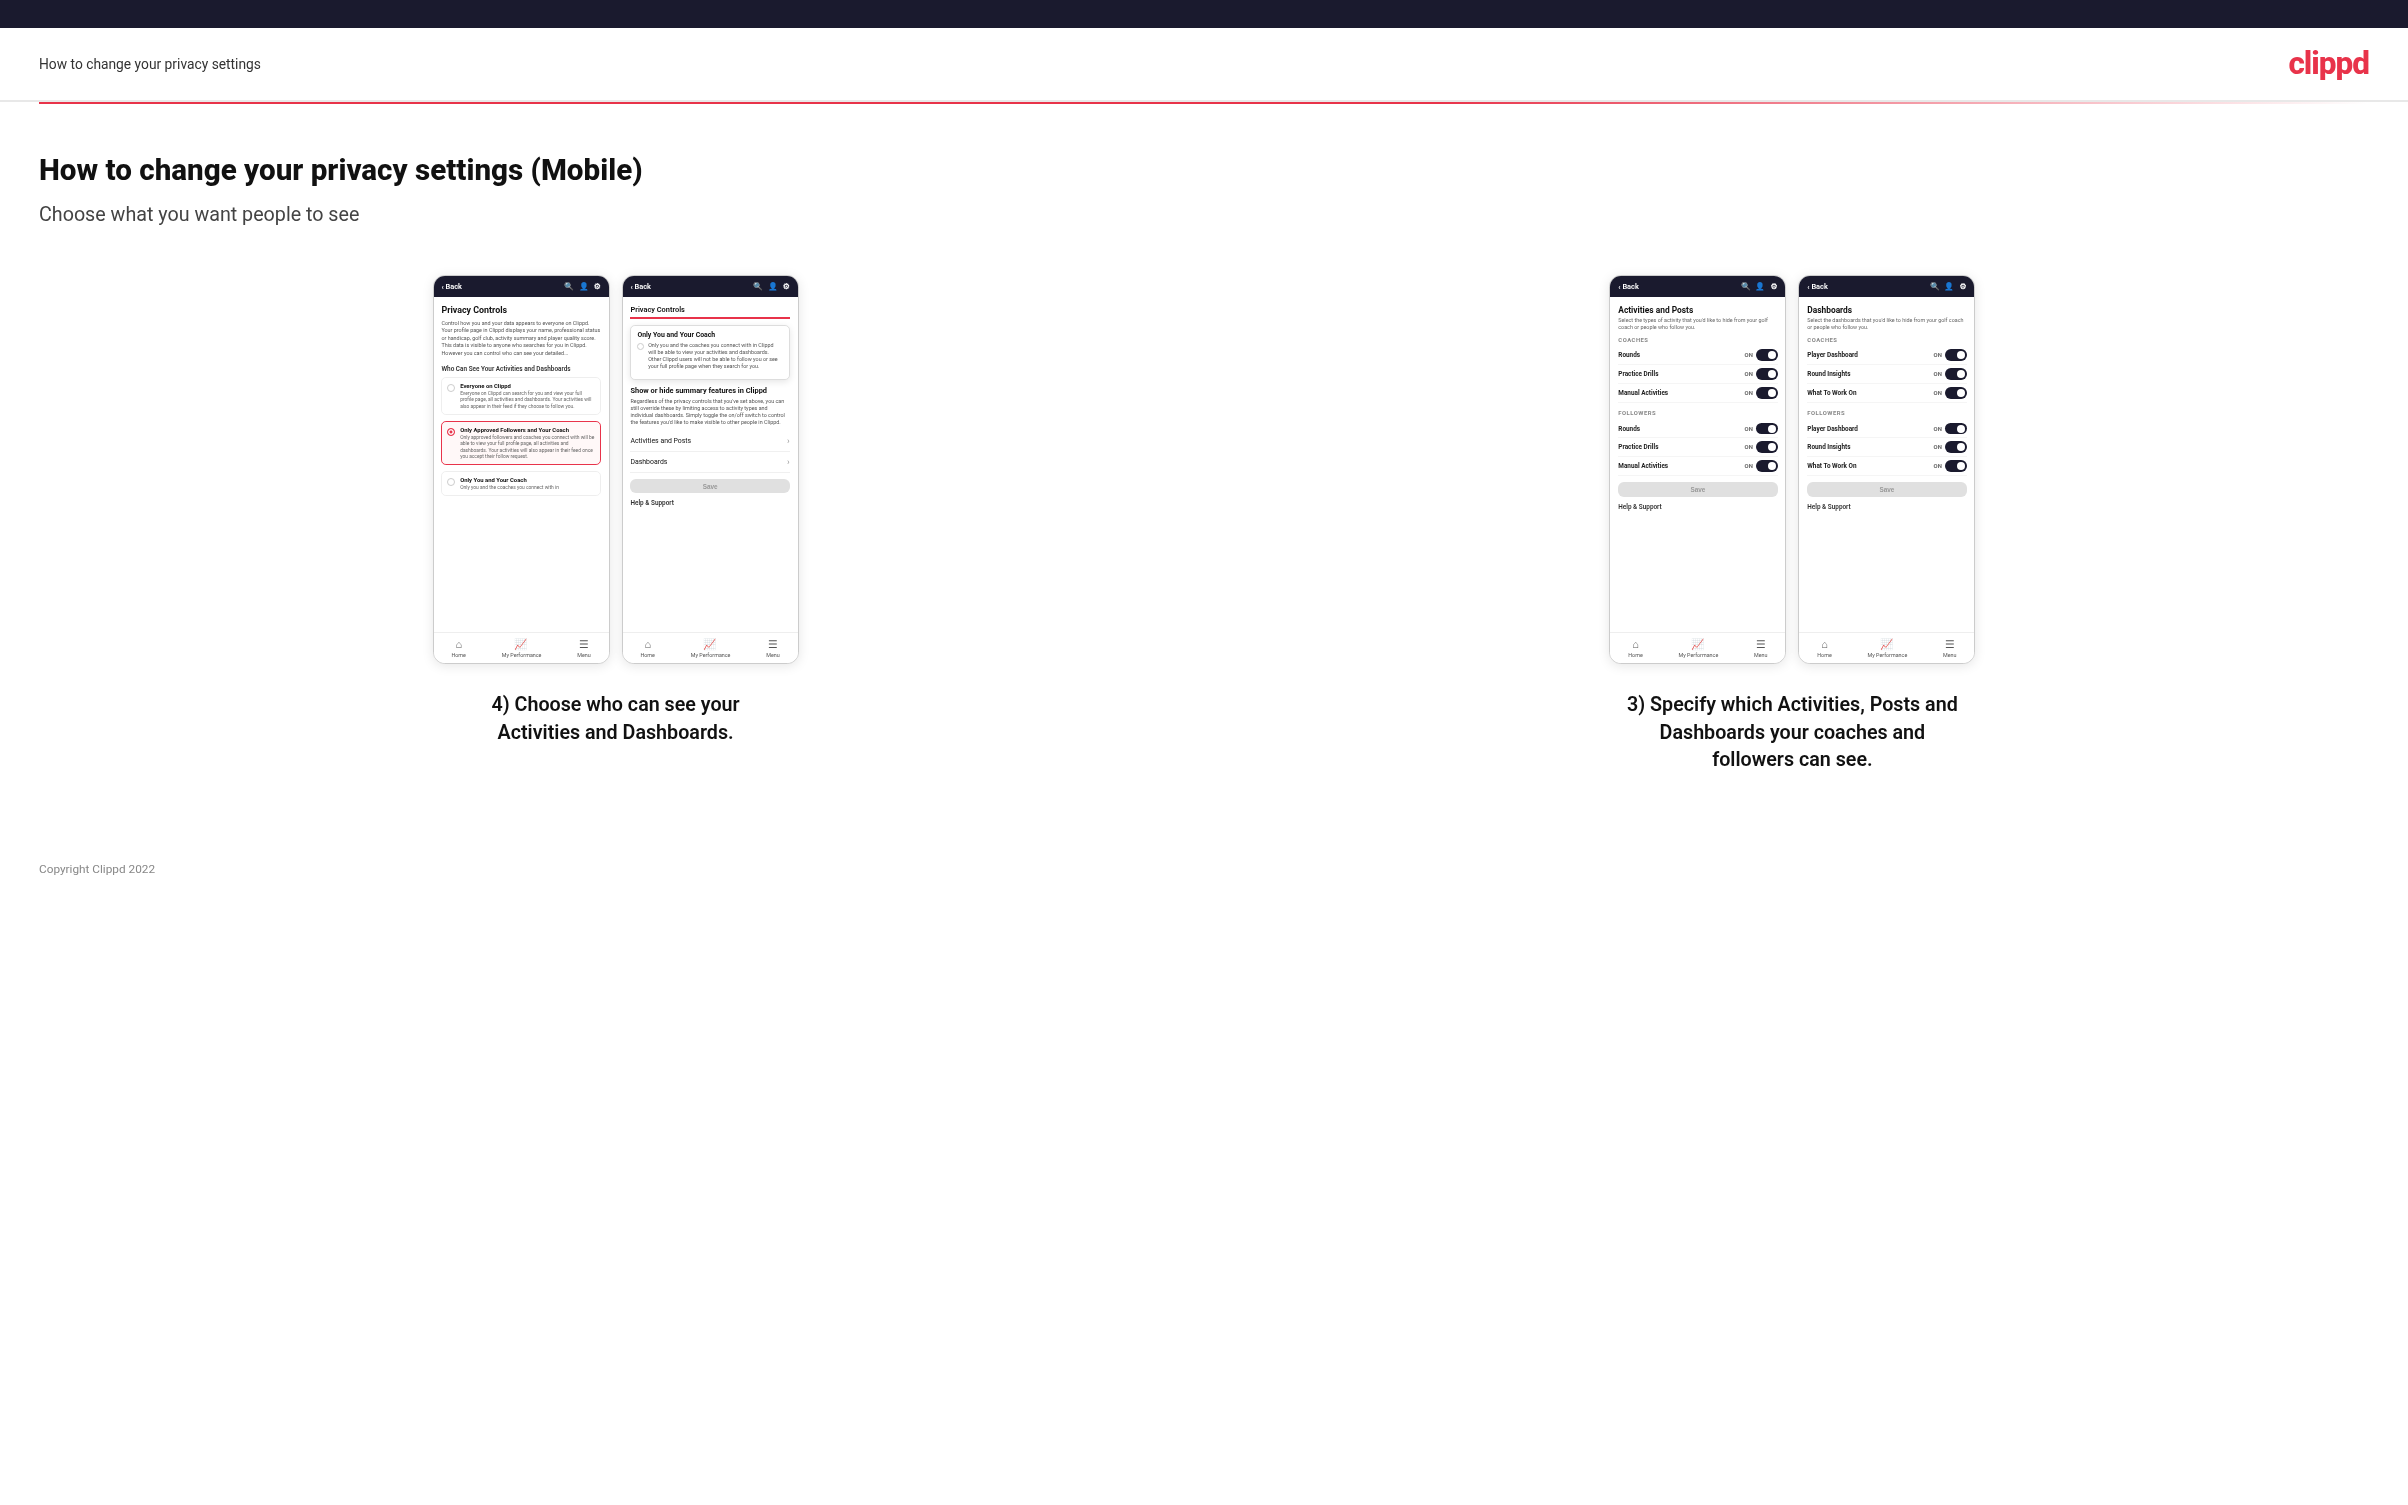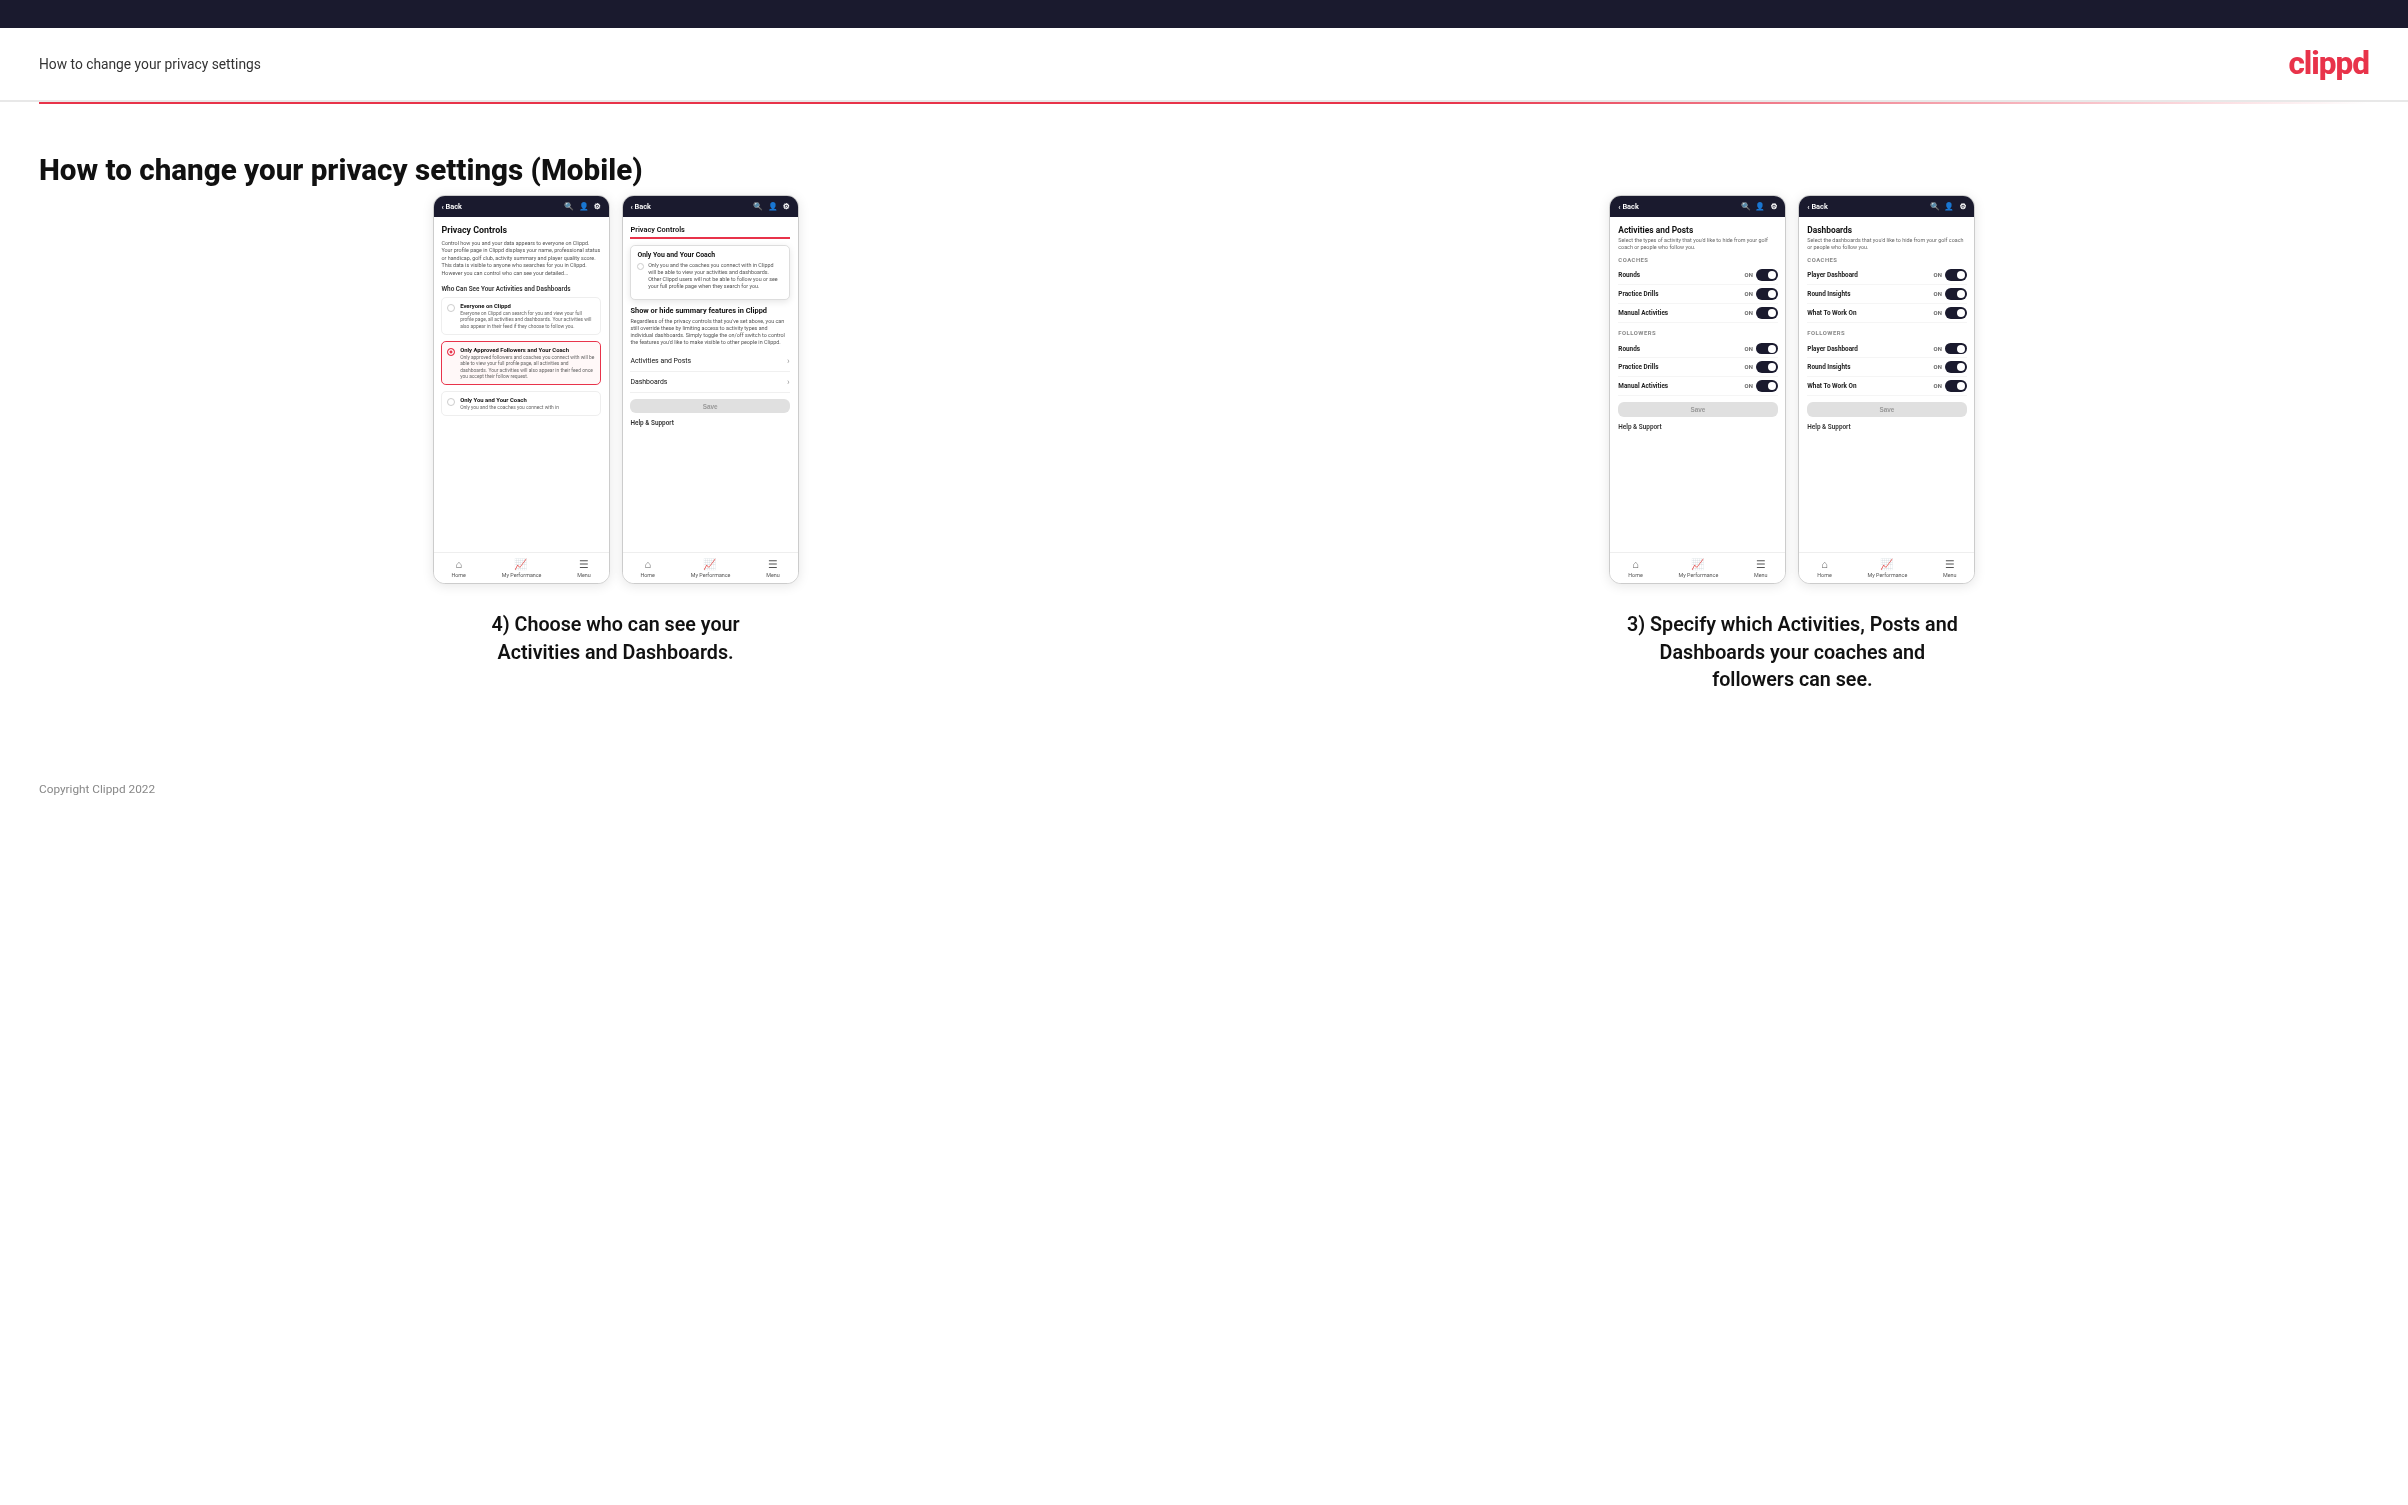--- a/index.html
+++ b/index.html
@@ -36,21 +36,21 @@
     }
 
     
     .main {
       padding: 49px 39px 59px;
     }
     .page-heading {
       font-size: 29.6px;
       font-weight: 800;
       color: #111;
-      margin-bottom: 8px;
+      margin-bottom: 16px;
     }
     .page-subheading {
       font-size: 19.7px;
       color: #444;
       margin-bottom: 49px;
       font-weight: 400;
     }
 
     
     .screenshots-row {
@@ -364,20 +364,21 @@
 
 <div class="header">
   <span class="header-title">How to change your privacy settings</span>
   <span class="logo">clippd</span>
 </div>
 
 <div class="red-underline"></div>
 
 <div class="main">
   <h1 class="page-heading">How to change your privacy settings (Mobile)</h1>
+  <p class="page-subheading">Choose what you want people to see</p>
 
   <div class="screenshots-row">
 
     <div class="screenshot-group">
       <div class="phones-pair">
 
         <div class="phone">
           <div class="phone-header">
             <span class="back-btn">‹ Back</span>
             <div class="phone-header-icons">

